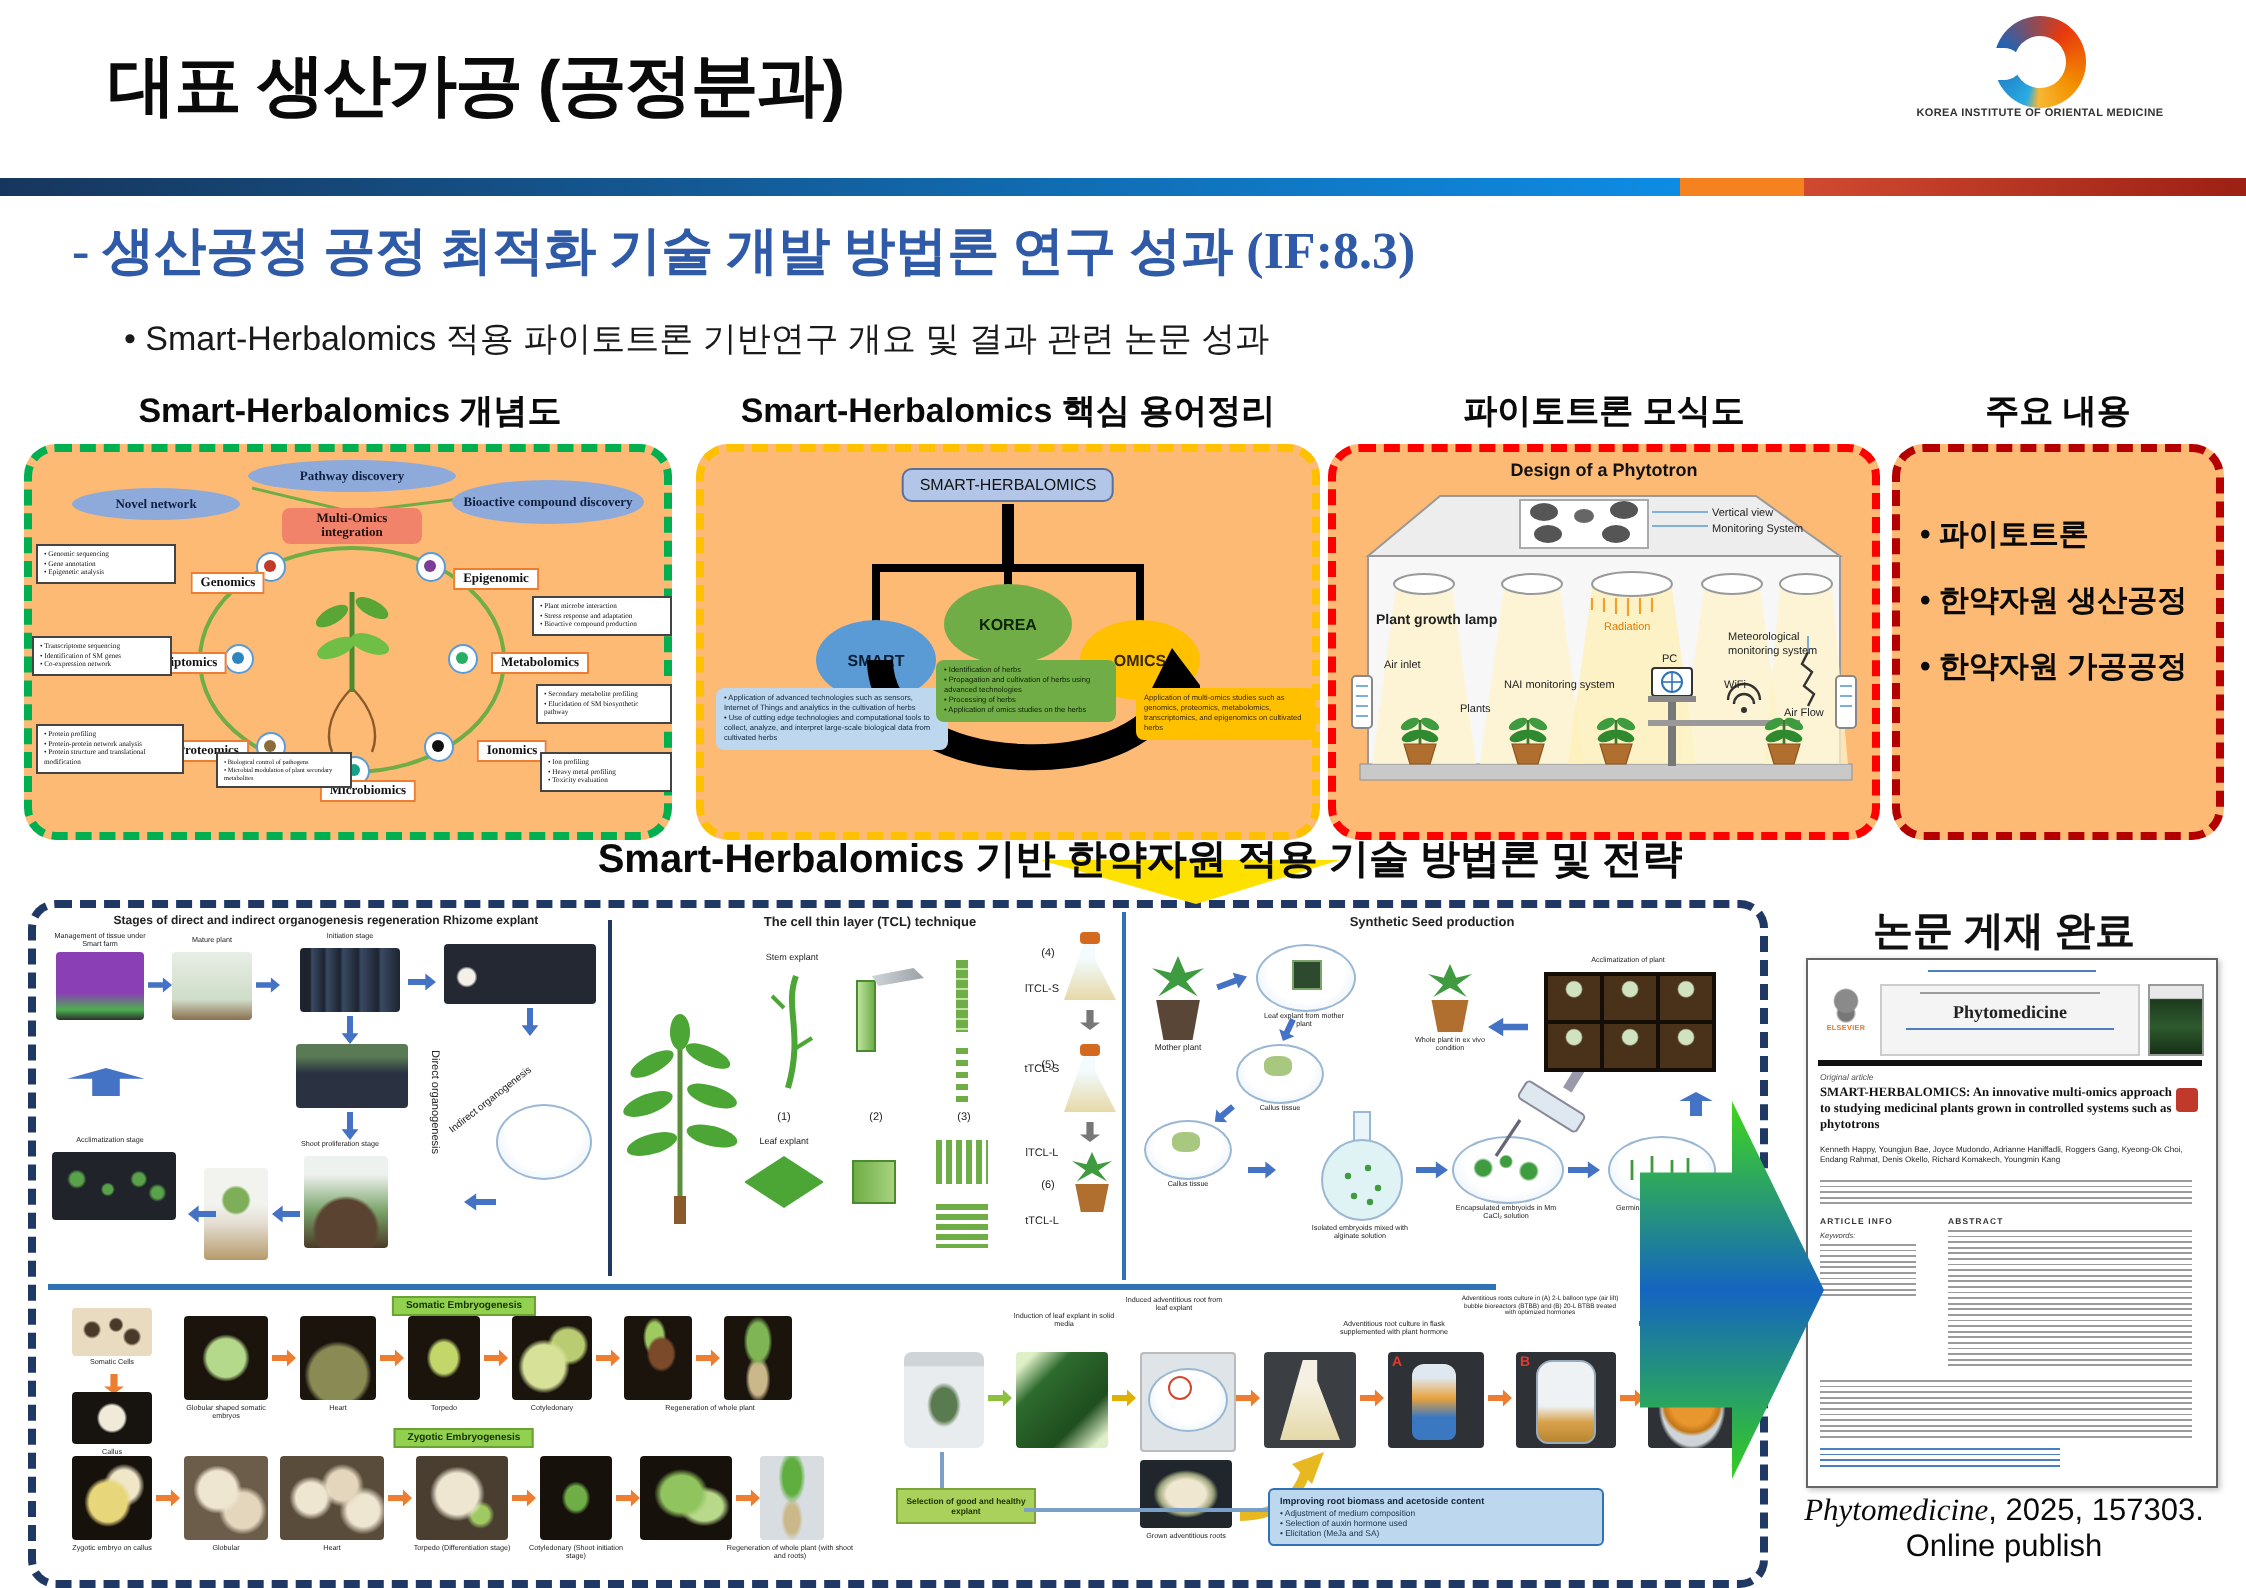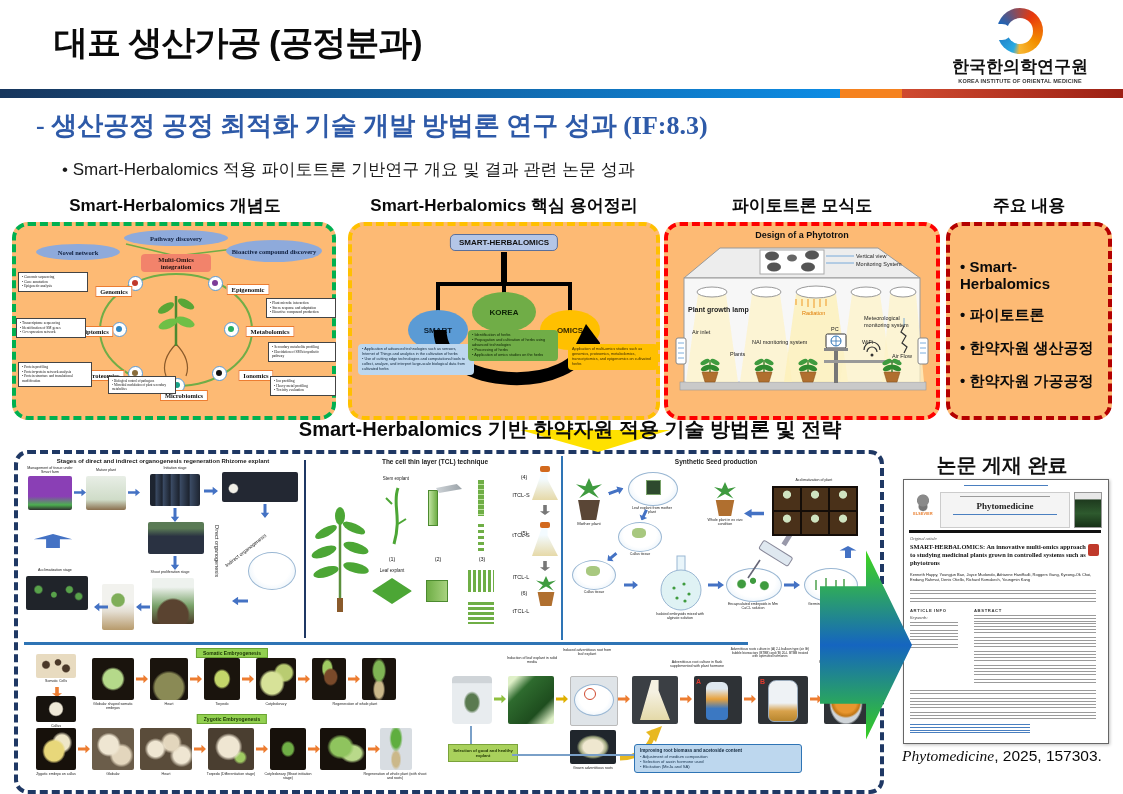--- a/index.html
+++ b/index.html
@@ -41,21 +41,21 @@
       font-family:"Liberation Serif",serif;font-weight:bold;font-size:6.5px;text-align:center;padding:2px 4px;color:#201010;}
   .node{position:absolute;background:#fff;border:1.5px solid #ed7d31;font-family:"Liberation Serif",serif;
         font-weight:bold;font-size:6.5px;text-align:center;padding:1px 4px;transform:translateX(-50%);white-space:nowrap;}
   .notebox{position:absolute;background:#fff;border:1px solid #444;font-family:"Liberation Serif",serif;
         font-size:3.6px;line-height:1.3;padding:2px 3px;white-space:pre-line;}
   .icircle{position:absolute;width:13px;height:13px;border-radius:50%;background:#fff;border:1.2px solid #5b9bd5;}
   .idot{position:absolute;left:3px;top:3px;width:6px;height:6px;border-radius:50%;}
 
   
   .t-root{position:absolute;transform:translateX(-50%);background:#b4c6e7;border:1px solid #5a6f9a;border-radius:5px;
-      font-size:8px;font-weight:700;padding:3px 8px;}
+      font-size:8px;font-weight:400;padding:3px 8px;}
   .t-note{position:absolute;font-size:3.8px;line-height:1.3;padding:3px 4px;border-radius:4px;white-space:pre-line;}
   .blk{position:absolute;background:#000;}
 
   
   .svg5{font-size:5.5px;fill:#222;font-family:"Liberation Sans",sans-serif;}
   .svgo{font-size:5.5px;fill:#e07b00;}
   .contents-item{font-size:15px;font-weight:600;color:#0a0a0a;margin:14px 10px;}
 
   
   .strategy{left:250px;top:416px;width:640px;text-align:center;font-size:20px;font-weight:800;color:#0a0a0a;z-index:3;}
@@ -89,21 +89,20 @@
      background:linear-gradient(180deg,#3ed41f 6%,#1565c0 50%,#36cc24 94%);
      clip-path:polygon(0 22%,50% 22%,50% 5%,100% 50%,50% 95%,50% 78%,0 78%);}
 </style>
 </head>
 <body>
 
 <div class="abs slide-title">대표 생산가공 (공정분과)</div>
 
 <div class="abs logo">
   <div class="logomark"></div>
-  <div class="logo-kr">한국한의학연구원</div>
   <div class="logo-en">KOREA INSTITUTE OF ORIENTAL MEDICINE</div>
 </div>
 
 <div class="abs rule">
   <div class="rule-blue"></div>
   <div class="rule-orange"></div>
   <div class="rule-red"></div>
 </div>
 
 <div class="abs subtitle">- 생산공정 공정 최적화 기술 개발 방법론 연구 성과 (IF:8.3)</div>
@@ -298,21 +297,20 @@
     <text x="194" y="102" class="svg5">WiFi</text>
     <text x="24" y="92" class="svg5">Air inlet</text>
     <text x="84" y="102" class="svg5">NAI monitoring system</text>
     <text x="62" y="114" class="svg5">Plants</text>
     <text x="224" y="116" class="svg5">Air Flow</text>
   </svg>
 </div>
 
 <div class="abs panel b-dred" style="left:946px;width:158px;">
   <div style="padding-top:18px;">
-    <div class="contents-item">• Smart-Herbalomics</div>
     <div class="contents-item">• 파이토트론</div>
     <div class="contents-item">• 한약자원 생산공정</div>
     <div class="contents-item">• 한약자원 가공공정</div>
   </div>
 </div>
 
 <div class="abs yarrow"></div>
 <div class="abs strategy">Smart-Herbalomics 기반 한약자원 적용 기술 방법론 및 전략</div>
 
 <div class="abs bigpanel">
@@ -614,13 +612,14 @@
   <div class="abs" style="left:70px;top:128px;font-size:4.2px;font-weight:700;letter-spacing:0.6px;color:#333;">ABSTRACT</div>
   <div class="abs" style="left:6px;top:136px;font-size:3.8px;font-style:italic;color:#444;">Keywords:</div>
   <div class="abs tlines" style="left:6px;top:142px;width:48px;height:26px;"></div>
   <div class="abs tlines" style="left:70px;top:135px;width:122px;height:68px;"></div>
   <div class="abs tlines" style="left:6px;top:210px;width:186px;height:30px;"></div>
   <div class="abs bluelines" style="left:6px;top:244px;width:120px;height:10px;"></div>
 </div>
 
 <div class="abs citation">
   <span style="font-family:'Liberation Serif',serif;font-style:italic;">Phytomedicine</span><span>, 2025, 157303.</span>
+  <div>Online publish</div>
 </div>
 
 </body></html>

